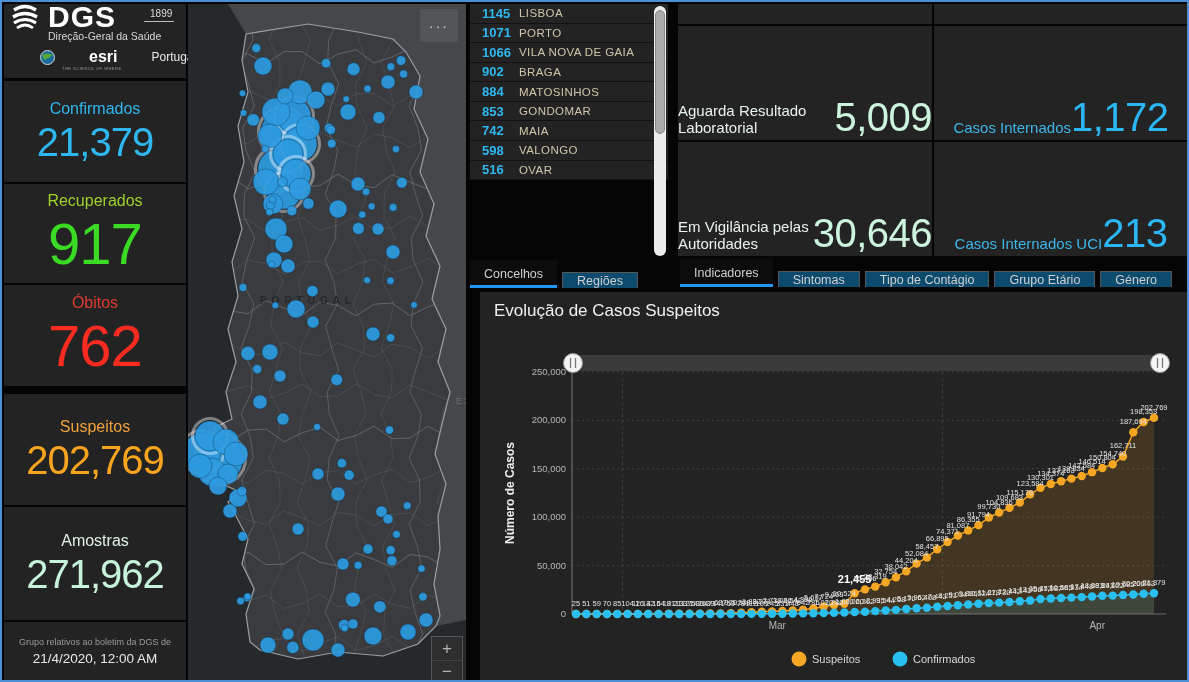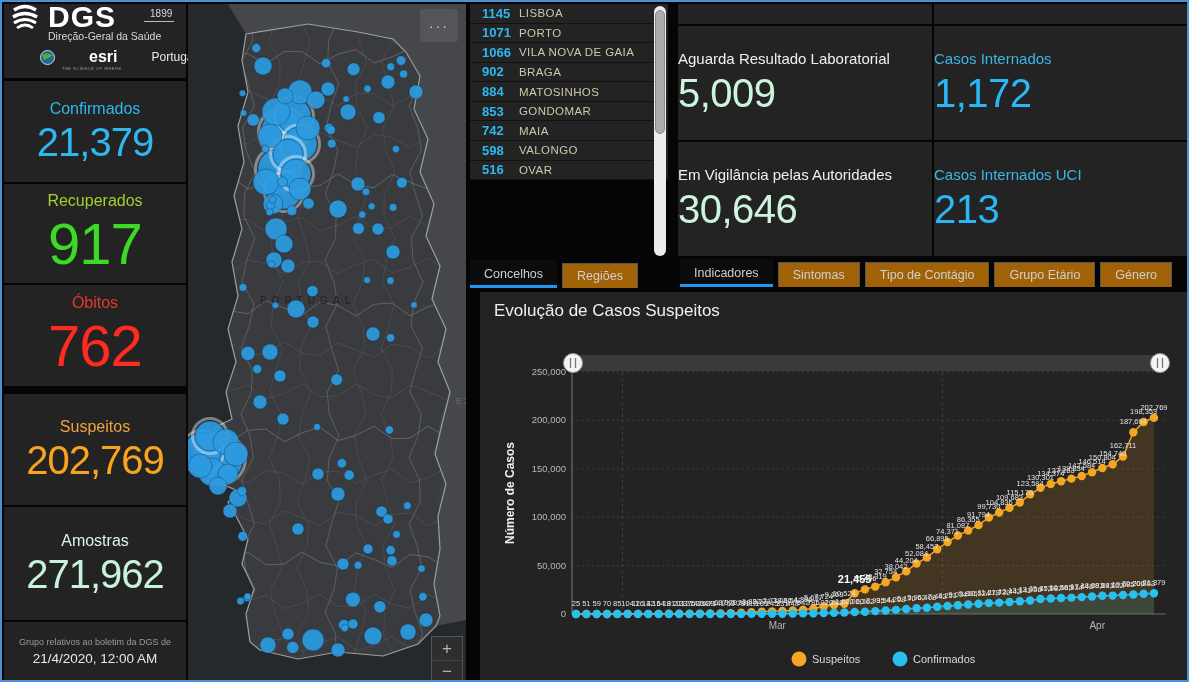--- a/index.html
+++ b/index.html
@@ -38,31 +38,31 @@
   .concelhos{position:absolute;left:468px;top:2px;width:198px;height:204px;}
   .clist{position:absolute;inset:0 0 28px 0;background:#232323;display:flex;flex-direction:column;}
   .crow{flex:1;display:flex;align-items:center;padding-left:12px;border-bottom:1px solid #121212;}
   .cnum{font-size:13px;font-weight:bold;color:#2fb7f0;min-width:30px;}
   .cname{font-size:11.5px;color:#cfc7ab;letter-spacing:.4px;margin-left:7px;}
   .cscroll{position:absolute;right:2px;top:2px;width:12px;height:250px;background:#ececec;border-radius:6px;}
   .cthumb{position:absolute;left:1px;top:4px;width:10px;height:124px;background:#ababab;border:1px solid #8a8a8a;
           border-radius:5px;box-sizing:border-box;}
   
   .tabrow{position:absolute;display:flex;gap:5px;align-items:flex-end;}
-  .tab{height:25px;display:flex;align-items:center;padding:0 14px;font-size:12.5px;color:#cfcfcf;
-       background:#a16207;border:1px solid #565656;border-bottom:none;cursor:pointer;box-sizing:border-box;}
+  .tab{height:16px;display:flex;align-items:center;padding:0 14px;font-size:12.5px;color:#cfcfcf;
+       background:#0c4a6e;border:1px solid #565656;border-bottom:none;cursor:pointer;box-sizing:border-box;}
   .tab.active{background:#0c0c0c;border:none;border-bottom:3px solid #2196f3;height:28px;padding-top:2px;}
   .ctabs{left:468px;top:258px;}
   .itabs{left:678px;top:257px;}
   
   .rcol{position:absolute;left:676px;top:2px;width:510px;}
   .rstrip{display:flex;gap:2px;margin-bottom:2px;}
   .rstrip .panel{height:20px;flex:1;}
   .rgrid{display:grid;grid-template-columns:254px 254px;grid-auto-rows:114px;gap:2px;}
-  .icell{display:flex;flex-direction:column;align-items:flex-start;justify-content:center;}
+  .icell{display:flex;flex-direction:row;align-items:flex-end;justify-content:center;}
   .ilabel{font-size:15px;margin-bottom:4px;}
   .ivalue{font-size:40px;font-weight:500;letter-spacing:-0.5px;}
   
   .chart-panel{position:absolute;left:478px;top:290px;width:708px;height:388px;background:#232323;}
   .chart-title{position:absolute;left:14px;top:9px;font-size:17px;color:#f0f0f0;}
   #chart-canvas{position:absolute;inset:0;}
 </style>
 </head>
 <body>
 

